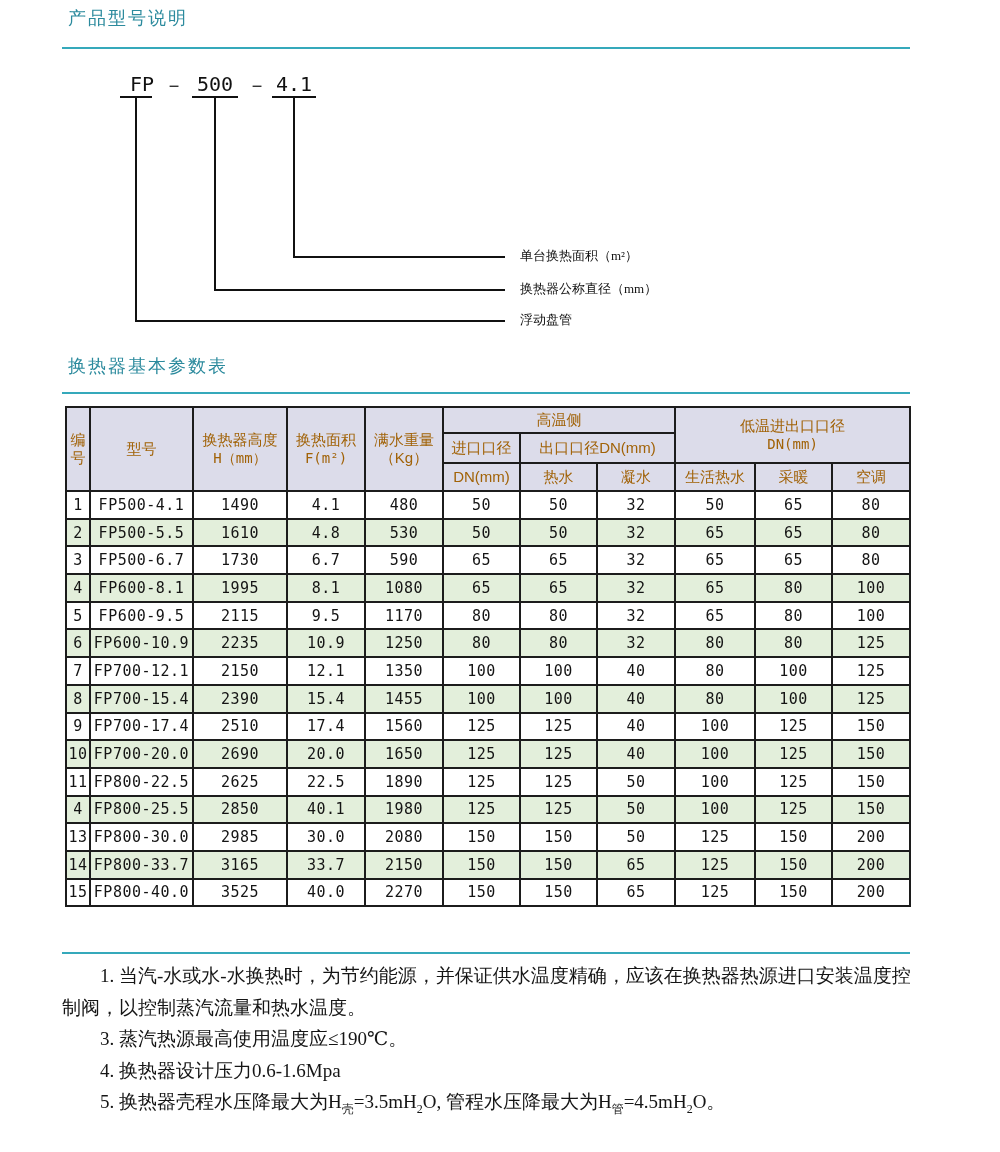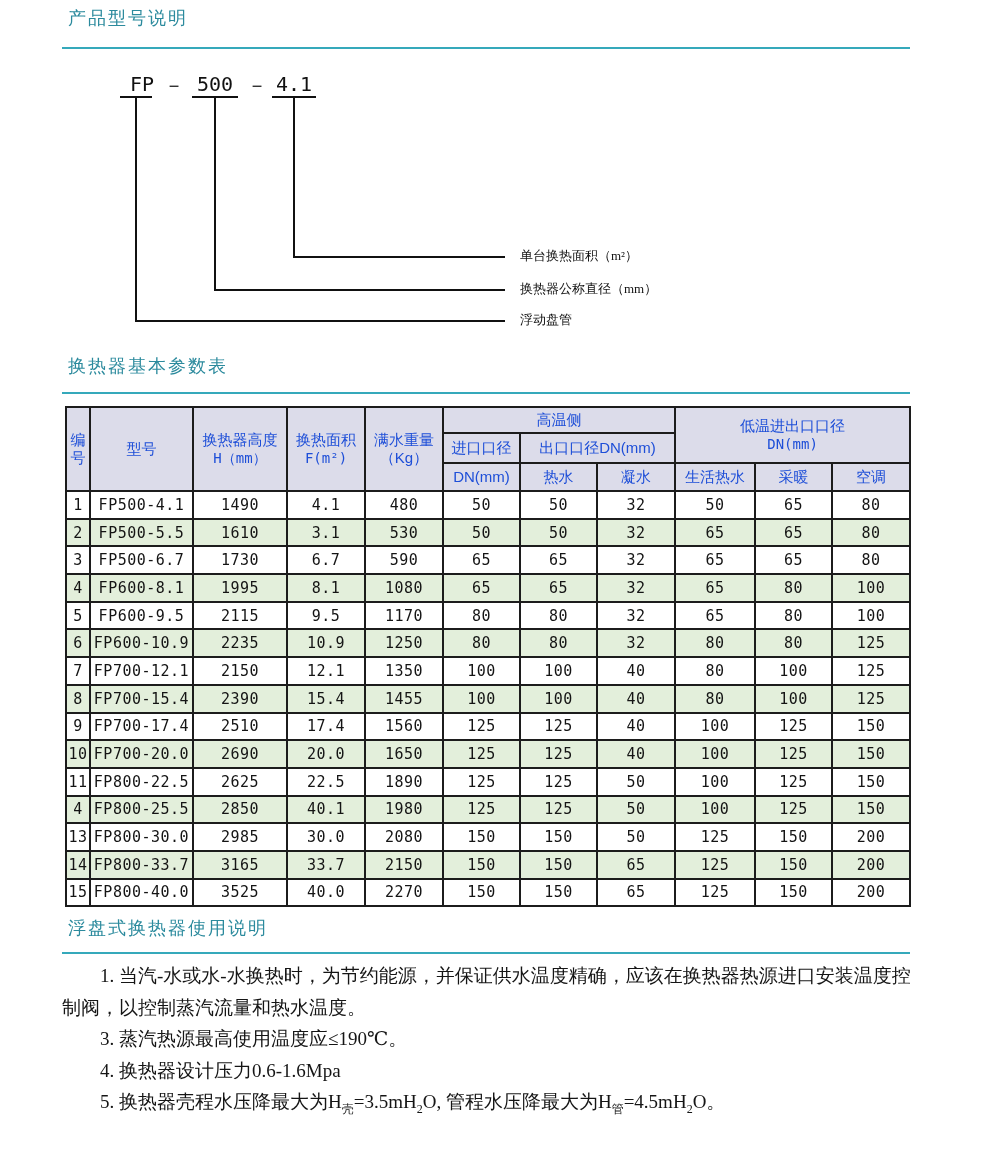--- a/index.html
+++ b/index.html
@@ -28,21 +28,21 @@
   .dg-hline{position:absolute;height:2px;background:#111;}
   .dg-label{position:absolute;left:520px;font-size:13px;line-height:20px;color:#111;white-space:nowrap;
     font-family:"Liberation Serif","DejaVu Serif",serif;}
   
   .params-table{position:absolute;left:65px;top:406px;border-collapse:collapse;table-layout:fixed;width:845px;}
   .params-table th,.params-table td{
     border:2px solid var(--line);padding:0;text-align:center;vertical-align:middle;overflow:hidden;
   }
   .params-table th{
     background:var(--header-bg);font-family:"Liberation Sans","DejaVu Sans",sans-serif;
-    font-size:15px;font-weight:normal;color:#1d4ed8;line-height:18px;
+    font-size:15px;font-weight:normal;color:#a16207;line-height:18px;
   }
   .params-table td{
     font-family:"DejaVu Sans Mono","Liberation Mono",monospace;font-size:15px;color:#141414;
     background:#ffffff;letter-spacing:0.5px;
   }
   .params-table tr.even td{background:var(--row-alt);}
   .params-table .h-row1{height:26px;}
   .params-table .h-row2{height:30px;}
   .params-table .h-row3{height:28px;}
   .params-table tbody tr{height:27.7px;}
@@ -148,21 +148,21 @@
           <td>50</td>
           <td>32</td>
           <td>50</td>
           <td>65</td>
           <td>80</td>
         </tr>
         <tr class="even">
           <td>2</td>
           <td>FP500-5.5</td>
           <td>1610</td>
-          <td>3.1</td>
+          <td>4.8</td>
           <td>530</td>
           <td>50</td>
           <td>50</td>
           <td>32</td>
           <td>65</td>
           <td>65</td>
           <td>80</td>
         </tr>
         <tr>
           <td>3</td>
@@ -329,21 +329,20 @@
           <td>150</td>
           <td>150</td>
           <td>65</td>
           <td>125</td>
           <td>150</td>
           <td>200</td>
         </tr>
       </tbody>
   </table>
 
-  <div class="sec-title" style="top:916px;">浮盘式换热器使用说明</div>
   <div class="rule" style="top:952px;"></div>
 
   <div class="notes">
       <p><span>1. 当汽-水或水-水换热时，为节约能源，并保证供水温度精确，应该在换热器热源进口安装温度控制阀，以控制蒸汽流量和热水温度。</span></p>
       <p><span>3. 蒸汽热源最高使用温度应≤190℃。</span></p>
       <p><span>4. 换热器设计压力0.6-1.6Mpa</span></p>
       <p><span>5. 换热器壳程水压降最大为H</span><sub>壳</sub><span>=3.5mH</span><sub>2</sub><span>O, 管程水压降最大为H</span><sub>管</sub><span>=4.5mH</span><sub>2</sub><span>O。</span></p>
     </div>
 
 </div>

